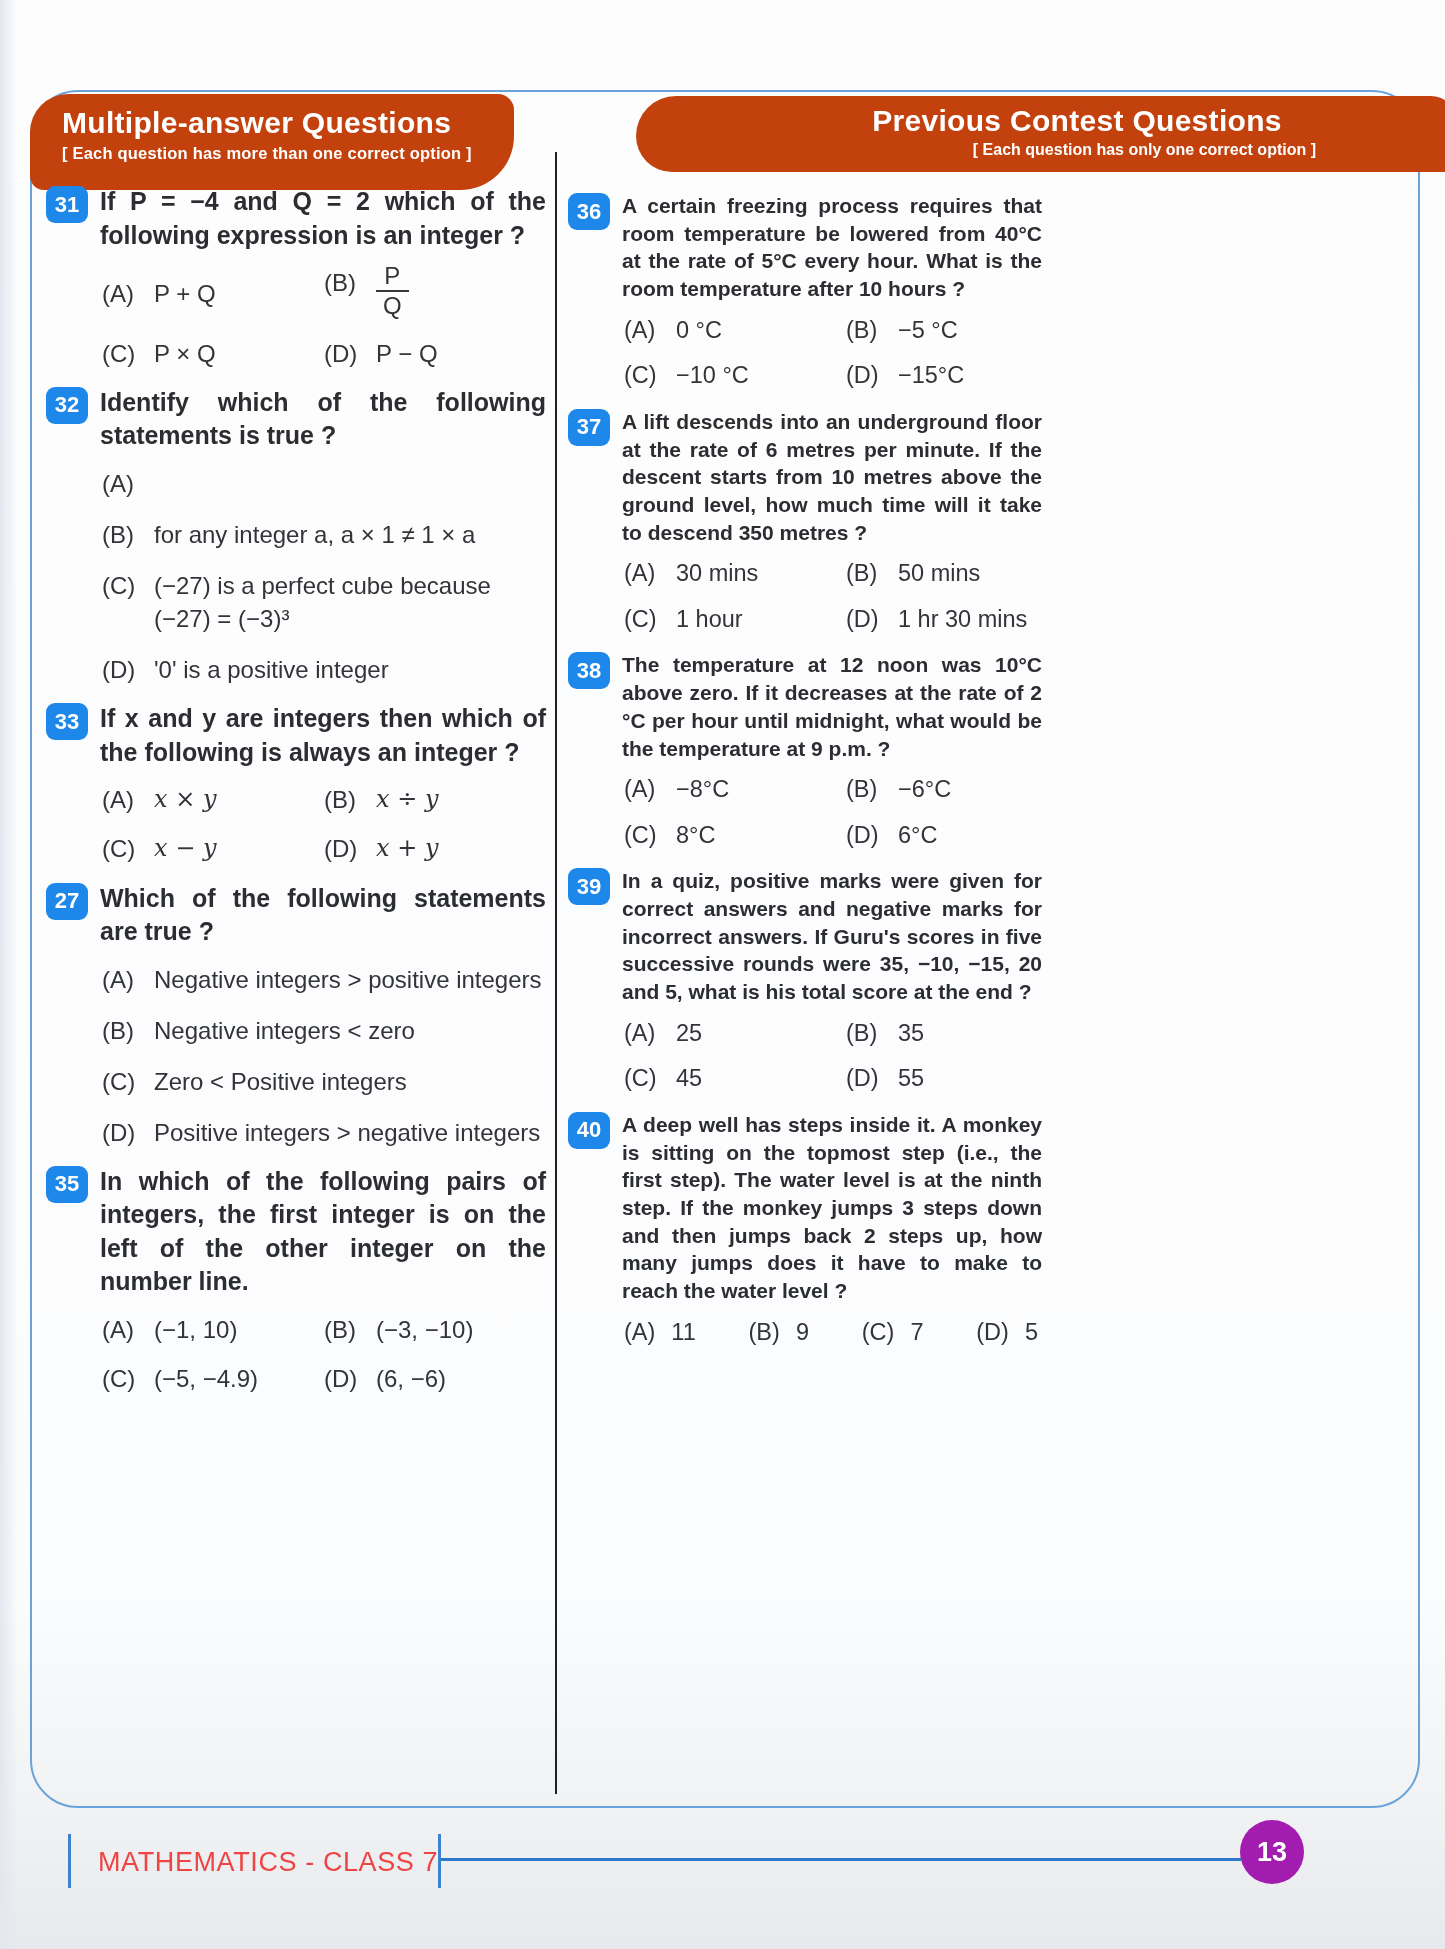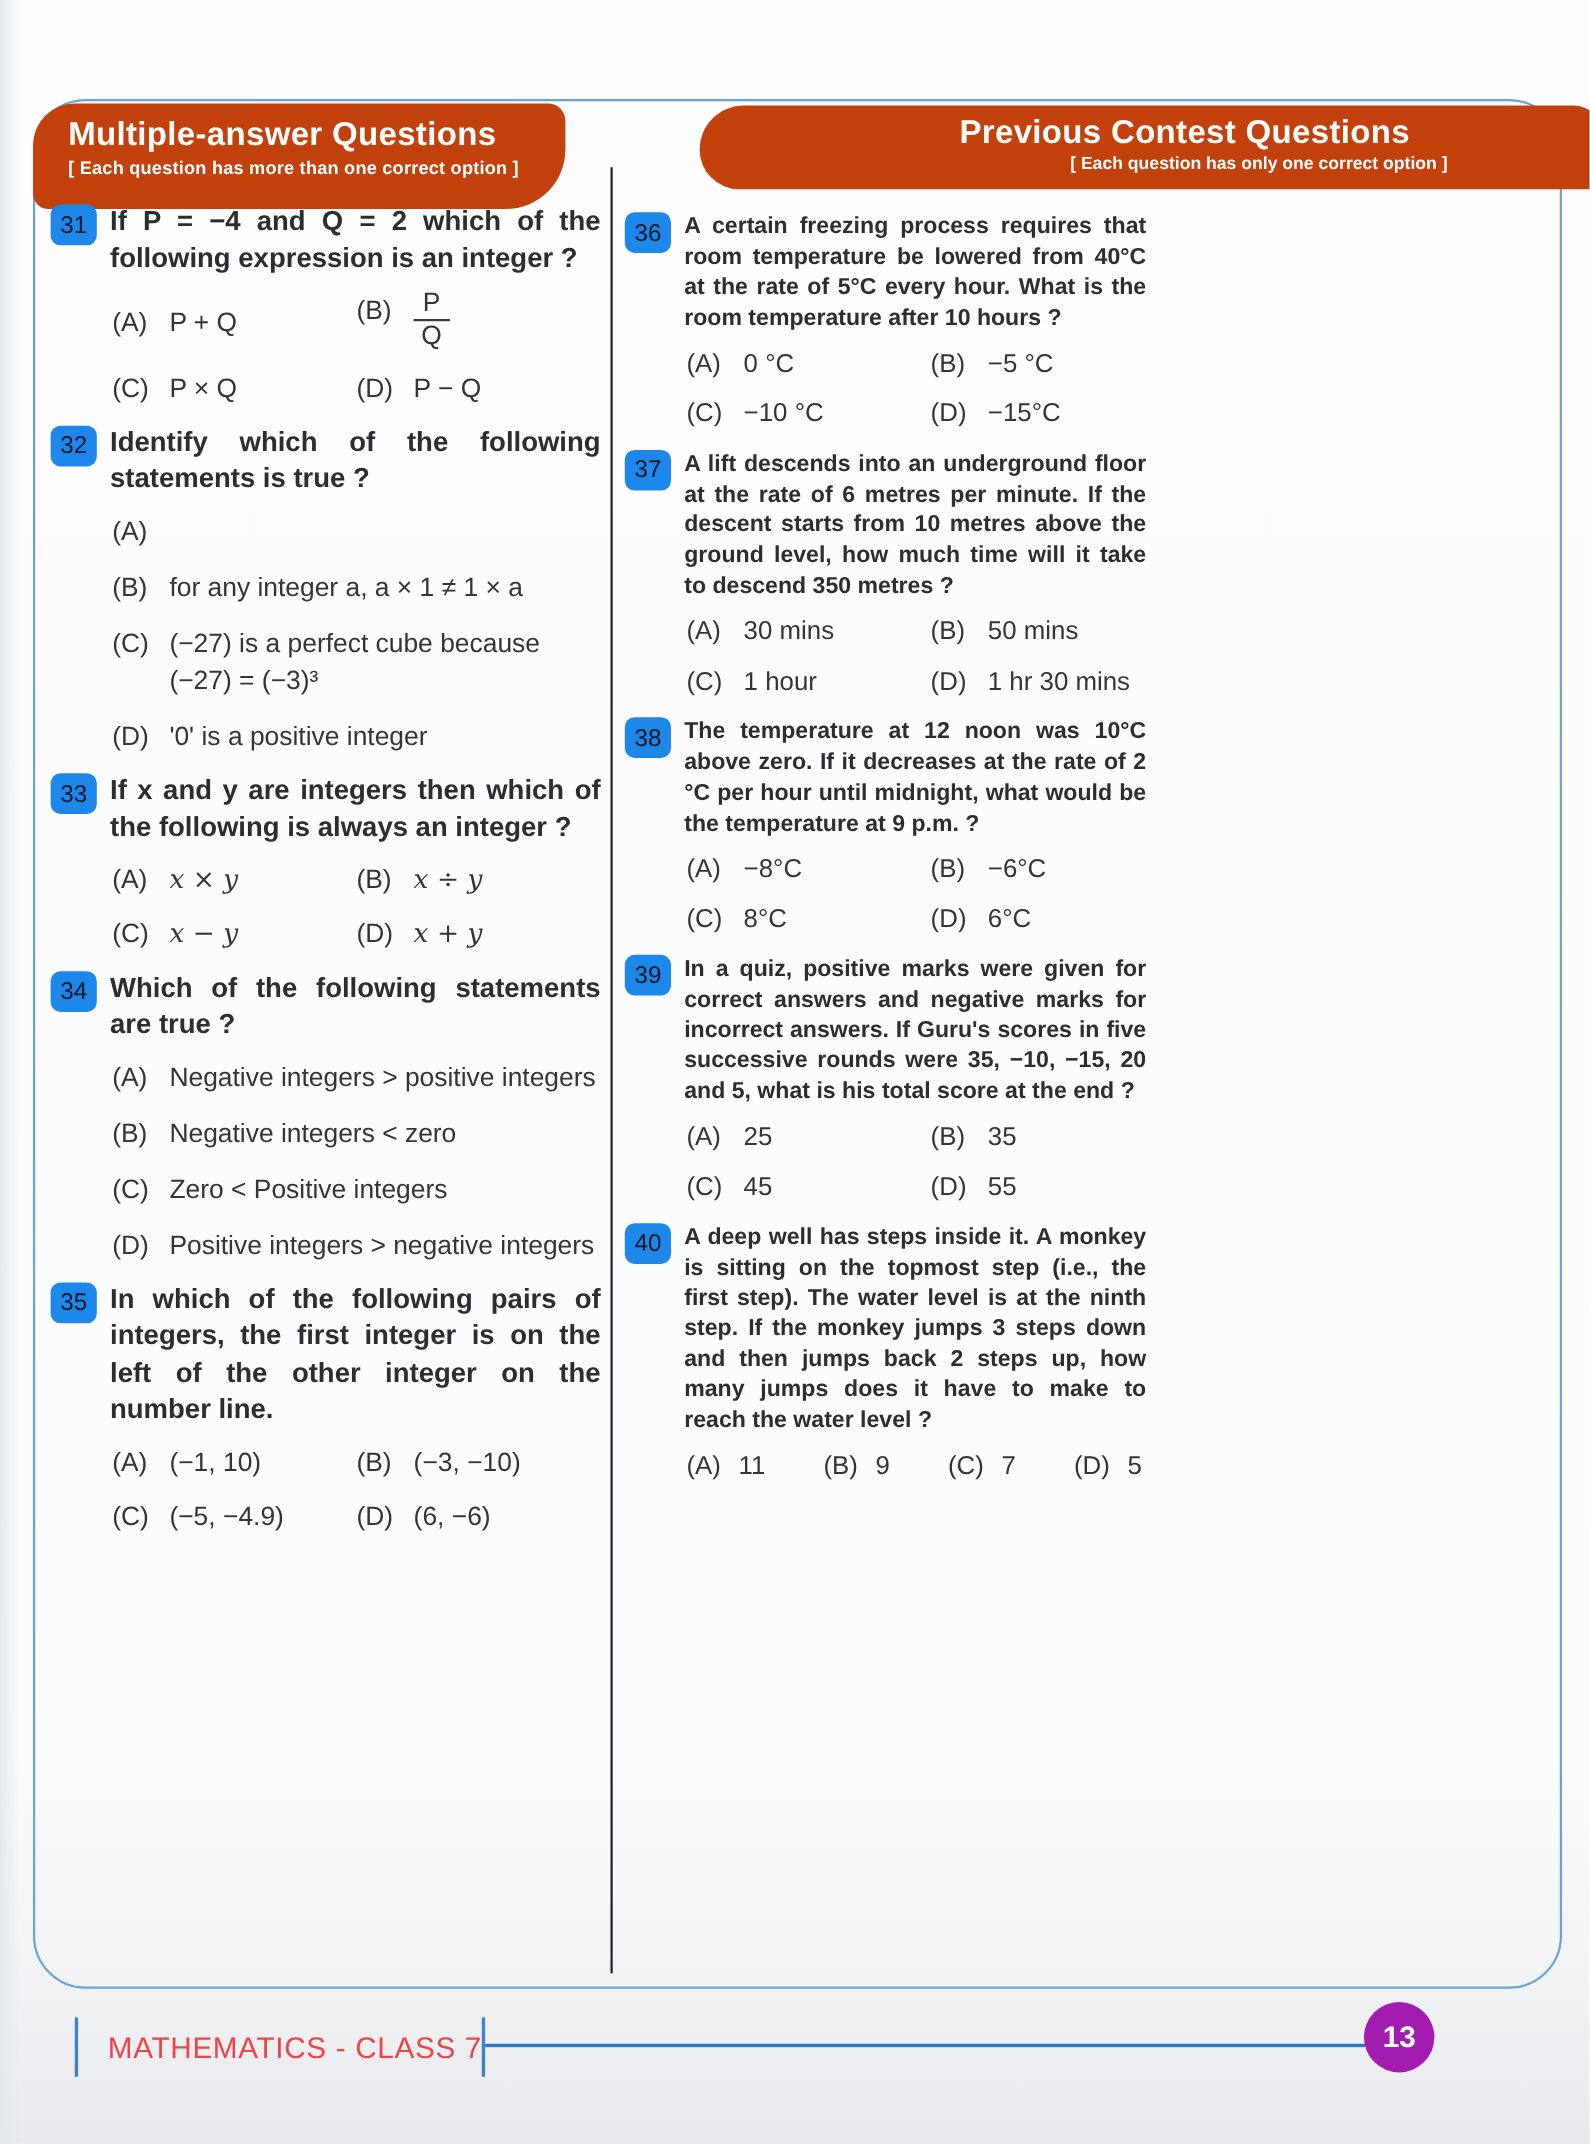--- a/index.html
+++ b/index.html
@@ -25,21 +25,21 @@
   .tab-right .tab-title{font-size:30px;font-weight:bold;text-align:center;letter-spacing:.3px;}
   .tab-right .tab-subtitle{font-size:16px;font-weight:bold;text-align:right;padding-right:82px;margin-top:3px;}
   
   .divider{position:absolute;left:555px;top:152px;width:2px;height:1642px;background:#202124;}
   
   .col{position:absolute;}
   .col-left{left:46px;top:185px;width:500px;}
   .col-right{left:568px;top:192px;width:474px;}
   .question{display:flex;margin-bottom:16px;}
   .badge{flex:0 0 42px;height:37px;margin-right:12px;margin-top:1px;
-    background:#1e87ea;border-radius:9px;color:#0f172a;font-weight:normal;font-size:22px;
+    background:#1e87ea;border-radius:9px;color:#ffffff;font-weight:bold;font-size:22px;
     display:flex;align-items:center;justify-content:center;}
   .qbody{flex:1;min-width:0;}
   .prompt{font-weight:bold;color:#2c2d30;text-align:justify;}
   .col-left .prompt{font-size:25px;line-height:1.34;}
   .col-right .prompt{font-size:21px;line-height:1.32;}
   .options{padding-left:2px;}
   .col-left .options{margin-top:14px;}
   .col-right .options{margin-top:12px;}
   .options.grid{display:grid;grid-template-columns:222px 1fr;align-items:center;}
   .col-left .options.grid{row-gap:16px;}
@@ -157,21 +157,21 @@
             <span class="otext">x − y</span>
           </div>
           <div class="option math">
             <span class="olabel">(D)</span>
             <span class="otext">x + y</span>
           </div>
         </div>
       </div>
     </div>
     <div class="question">
-      <div class="badge">34</div>
+      <div class="badge">27</div>
       <div class="qbody">
         <div class="prompt">Which of the following statements are true ?</div>
         <div class="options stacked">
           <div class="option">
             <span class="olabel">(A)</span>
             <span class="otext">Negative integers &gt; positive integers</span>
           </div>
           <div class="option">
             <span class="olabel">(B)</span>
             <span class="otext">Negative integers &lt; zero</span>

